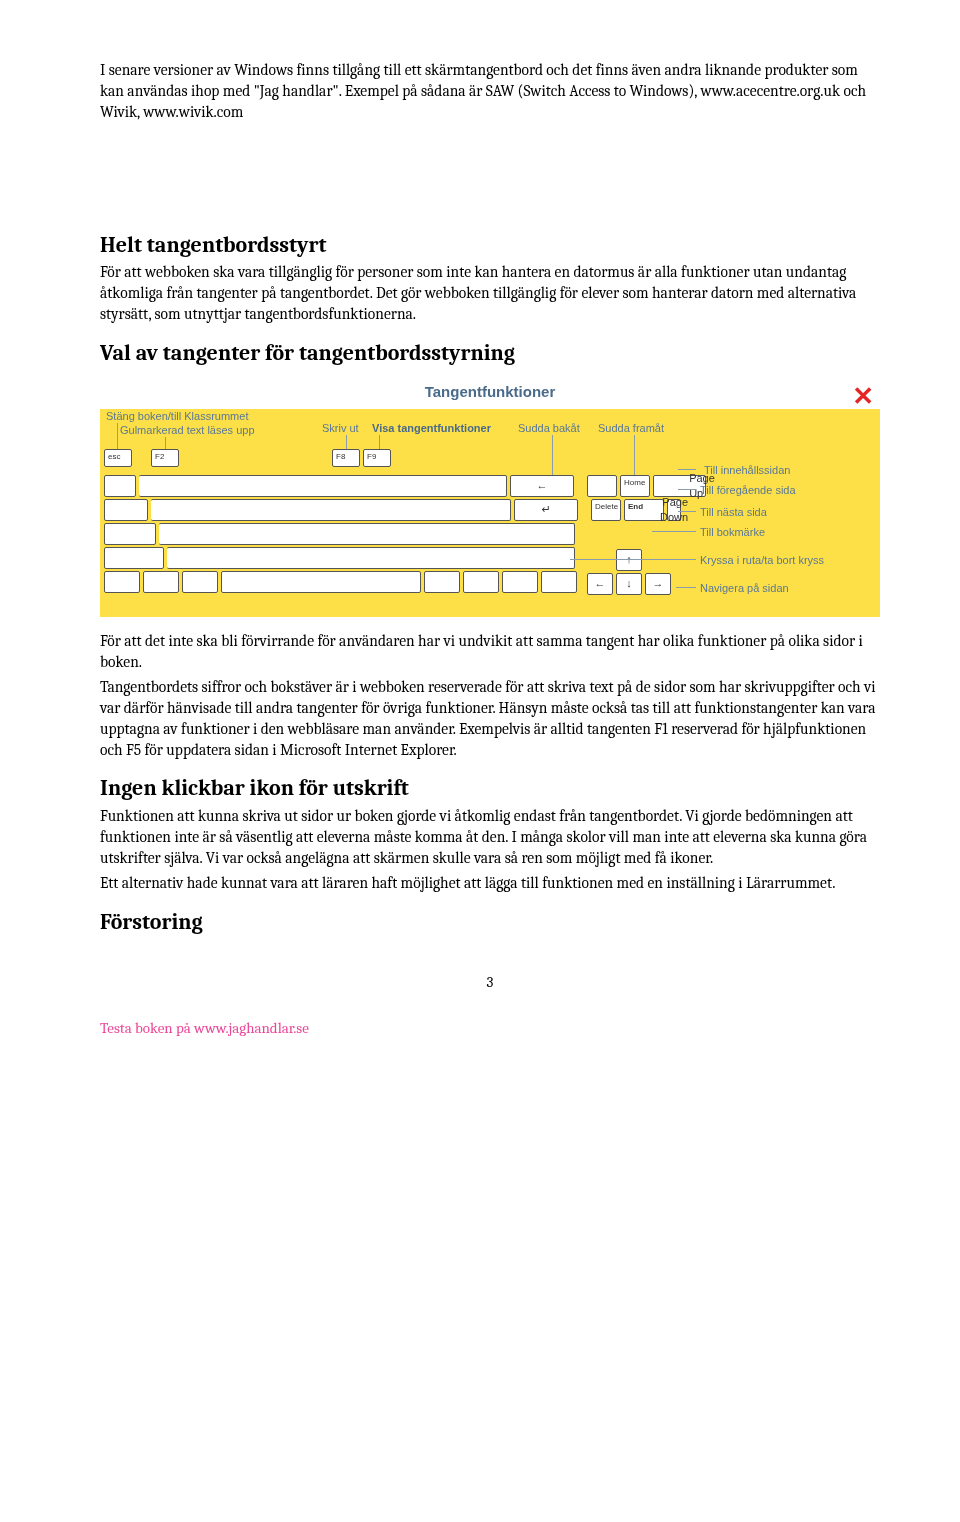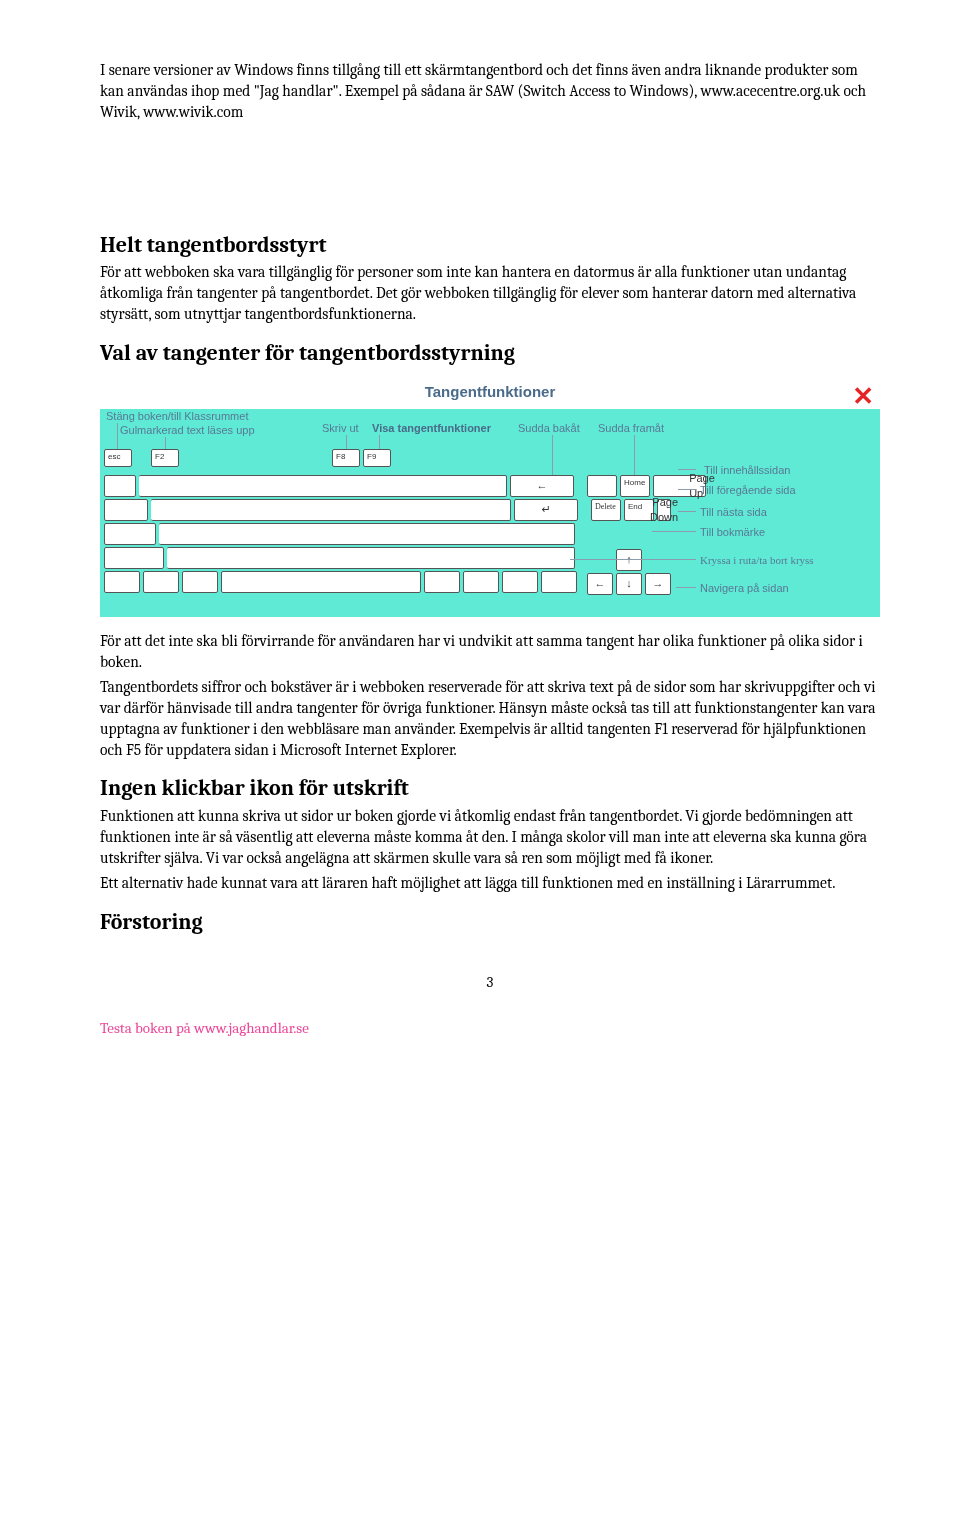--- a/index.html
+++ b/index.html
@@ -47,21 +47,21 @@
     right: 6px;
     top: 4px;
     color: #e52525;
     font-size: 26px;
     font-weight: bold;
     font-family: Arial, sans-serif;
   }
   .kbd-wrap {
     position: relative;
     height: 208px;
-    background: #5eead4;
+    background: #fde047;
   }
   .lbl {
     position: absolute;
     font-family: Verdana, Arial, sans-serif;
     font-size: 11px;
     color: #5a7896;
   }
   .lbl.bold { font-weight: bold; color:#4a6b8a; }
   .ldr {
     position: absolute;
@@ -153,22 +153,22 @@
       <div style="width:10px;"></div>
       <div class="key sm" style="width:30px;"></div>
       <div class="key sm" style="width:30px;">Home</div>
       <div class="key sm arrow" style="width:30px;padding-left:48px;">Page Up</div>
     </div>
     <div class="kbdrow" style="left:4px; top:90px;">
       <div class="key sm" style="width:44px;"></div>
       <div class="key sm" style="width:360px; border-left:none;"></div>
       <div class="key sm w arrow">↵</div>
       <div style="width:10px;"></div>
-      <div class="key sm" style="width:30px;font-family:Liberation Serif, serif;">Delete</div>
-      <div class="key sm" style="width:30px;">End</div>
+      <div class="key sm" style="width:30px;">Delete</div>
+      <div class="key sm" style="width:40px;font-weight:bold;">End</div>
       <div class="key sm arrow" style="width:14px;text-align:right;">Page Down</div>
     </div>
     <div class="kbdrow" style="left:4px; top:114px;">
       <div class="key sm" style="width:52px;"></div>
       <div class="key sm" style="width:416px; border-left:none;"></div>
     </div>
     <div class="kbdrow" style="left:4px; top:138px;">
       <div class="key sm" style="width:60px;"></div>
       <div class="key sm" style="width:408px; border-left:none;"></div>
     </div>
@@ -190,21 +190,21 @@
     <div class="kbdrow" style="left:487px; top:164px;">
       <div class="key sm arrow" style="width:26px;">←</div>
       <div class="key sm arrow" style="width:26px;">↓</div>
       <div class="key sm arrow" style="width:26px;">→</div>
     </div>
 
     <span class="lbl" style="left:604px; top:54px;">Till innehållssidan</span>
     <span class="lbl" style="left:600px; top:74px;">Till föregående sida</span>
     <span class="lbl" style="left:600px; top:96px;">Till nästa sida</span>
     <span class="lbl" style="left:600px; top:116px;">Till bokmärke</span>
-    <span class="lbl" style="left:600px; top:144px;font-family:Liberation Serif, serif;">Kryssa i ruta/ta bort kryss</span>
+    <span class="lbl" style="left:600px; top:144px;">Kryssa i ruta/ta bort kryss</span>
     <span class="lbl" style="left:600px; top:172px;">Navigera på sidan</span>
 
     <div class="ldr h" style="left:578px; top:60px; width:18px;"></div>
     <div class="ldr h" style="left:578px; top:80px; width:18px;"></div>
     <div class="ldr h" style="left:578px; top:102px; width:18px;"></div>
     <div class="ldr h" style="left:552px; top:122px; width:44px;"></div>
     <div class="ldr h" style="left:470px; top:150px; width:126px;"></div>
     <div class="ldr h" style="left:576px; top:178px; width:20px;"></div>
   </div>
 </div>

